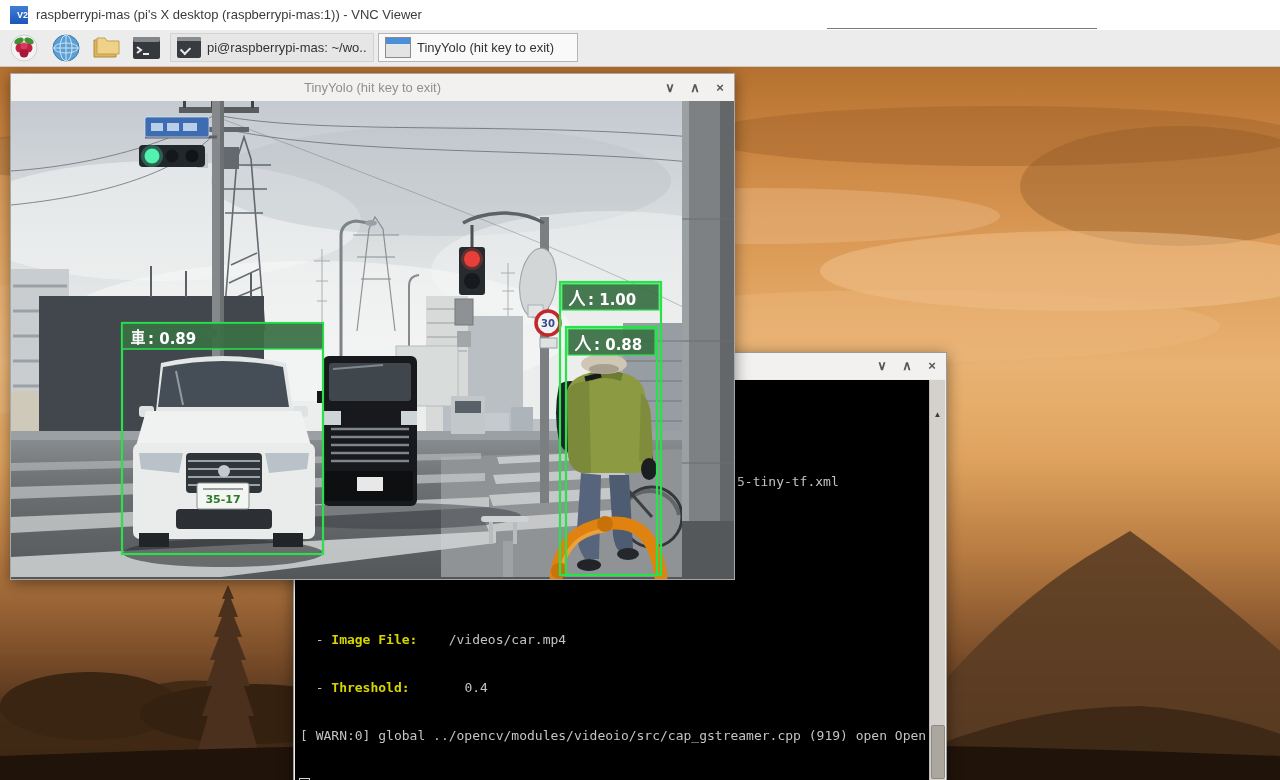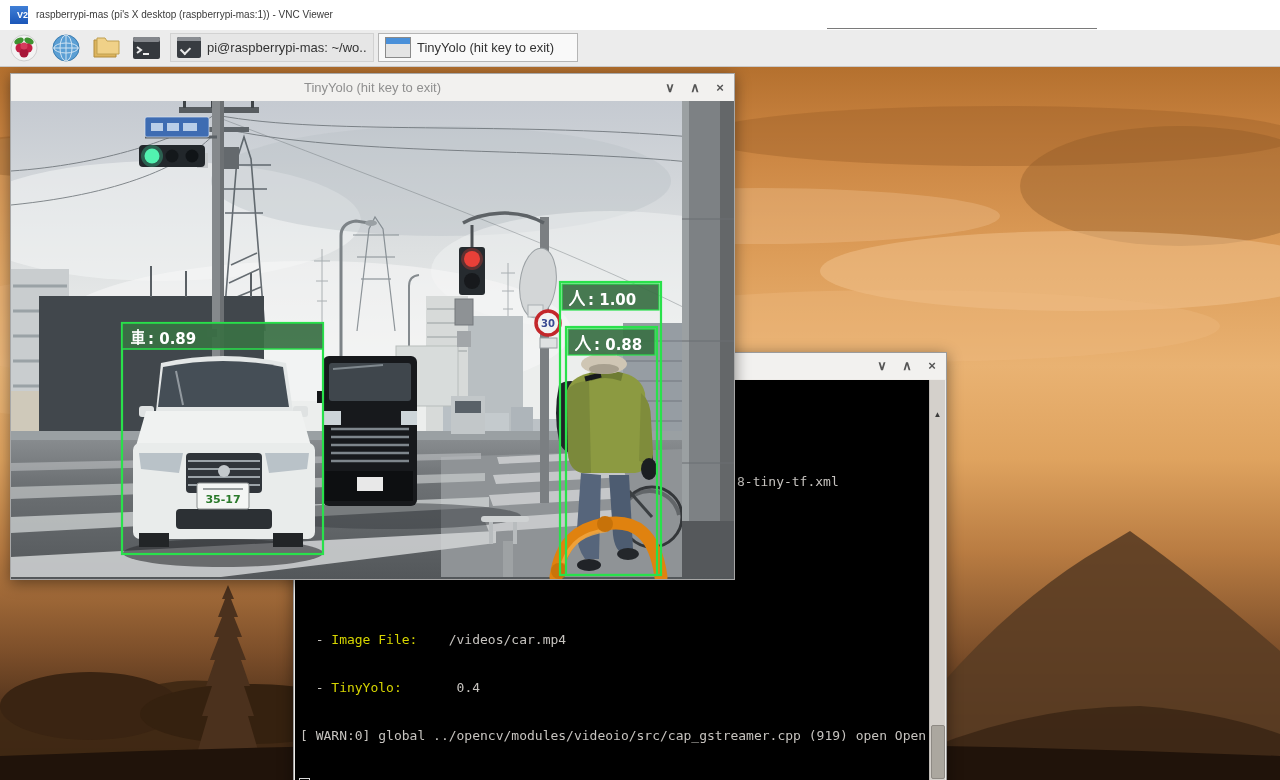--- a/index.html
+++ b/index.html
@@ -3,21 +3,21 @@
 <meta charset="utf-8">
 <style>
   html,body{margin:0;padding:0;}
   .screen{position:relative;width:1280px;height:780px;overflow:hidden;background:#fff;
     font-family:"Liberation Sans",sans-serif;}
   
   .vnc-titlebar{position:absolute;left:0;top:0;width:1280px;height:30px;background:#ffffff;
     border-bottom:1px solid #e8e8e8;}
   .vnc-icon{position:absolute;left:10px;top:6px;width:18px;height:18px;background:linear-gradient(#3f7fd6,#1b56b8);
     color:#fff;font-size:9px;font-weight:bold;text-align:right;line-height:18px;border-radius:0;}
-  .vnc-title{position:absolute;left:36px;top:0;height:14px;line-height:30px;font-size:10px;color:#3a3a3a;}
+  .vnc-title{position:absolute;left:36px;top:0;height:14px;line-height:30px;font-size:13px;color:#3a3a3a;}
   .vnc-toolbar-line{position:absolute;left:827px;top:28px;width:270px;height:1px;background:#7a7a7a;}
   
   .desktop{position:absolute;left:0;top:30px;width:1280px;height:750px;overflow:hidden;background:#c98743;}
   .wallpaper{position:absolute;left:0;top:36px;width:1280px;height:714px;}
   
   .taskbar{position:absolute;left:0;top:0;width:1280px;height:36px;background:#ececec;
     border-bottom:1px solid #c9c9c9;z-index:20;}
   .launcher{position:absolute;top:3px;width:36px;height:30px;}
   .taskbtn{position:absolute;top:3px;height:29px;border:1px solid #d2d2d2;background:#e6e6e6;
     font-size:13px;color:#333;display:flex;align-items:center;gap:6px;padding:0 6px;box-sizing:border-box;}
@@ -37,21 +37,21 @@
   .wctrls{position:absolute;right:6px;top:0;height:26px;display:flex;align-items:center;gap:9px;}
   .wctrl{width:16px;height:16px;line-height:16px;text-align:center;font-size:13px;font-weight:bold;color:#555;cursor:default;}
   
   .terminal{left:293px;top:322px;width:654px;height:443px;z-index:5;}
   .term-body{position:absolute;left:0;top:26px;width:652px;height:416px;background:#000;
     border:1px solid #efedea;box-sizing:border-box;overflow:hidden;
     font-family:"DejaVu Sans Mono",monospace;font-size:13px;line-height:16px;color:#c6c3bf;}
   .term-frag{position:absolute;left:442px;top:94px;white-space:pre;}
   .term-block{position:absolute;left:5px;top:220px;white-space:pre;}
   .term-block div{height:16px;}
-  .yl{color:#d6d500;font-weight:normal;}
+  .yl{color:#d6d500;font-weight:bold;}
   .cursor{position:absolute;left:4px;top:398px;width:9px;height:15px;border:1px solid #d8d8d8;}
   .scrollbar{position:absolute;right:1px;top:27px;width:15px;height:414px;background:#d4d0cb;border-left:1px solid #bdb9b4;}
   .sb-btn{position:absolute;left:0;width:15px;height:18px;color:#3c3c3c;font-size:8px;text-align:center;line-height:18px;}
   .sb-up{top:26px;}
   .sb-down{bottom:0;}
   .sb-thumb{position:absolute;left:1px;top:345px;width:12px;height:52px;background:#aba79f;border:1px solid #8e8a84;border-radius:2px;}
   
   .tinyyolo{left:10px;top:43px;width:725px;height:507px;z-index:10;border-color:#a7a7a7;}
   .tinyyolo .titlebar{height:27px;}
   .yolo-content{position:absolute;left:0;top:27px;width:723px;height:478px;background:#cfd3d6;overflow:hidden;}
@@ -155,24 +155,24 @@
 
     <div class="win terminal">
       <div class="titlebar">
         <div class="wctrls">
           <span class="wctrl">∨</span>
           <span class="wctrl">∧</span>
           <span class="wctrl">×</span>
         </div>
       </div>
       <div class="term-body">
-        <div class="term-frag">8-tiny-tf.xml</div>
+        <div class="term-frag">5-tiny-tf.xml</div>
         <div class="term-block">
           <div><span>  - </span><span class="yl">Image File:</span><span>    /videos/car.mp4</span></div>
-          <div><span>  - </span><span class="yl">TinyYolo:</span><span>       0.4</span></div>
+          <div><span>  - </span><span class="yl">Threshold:</span><span>       0.4</span></div>
           <div>[ WARN:0] global ../opencv/modules/videoio/src/cap_gstreamer.cpp (919) open Open</div>
           
           
           
           
           
           
           
         </div>
         <div class="cursor"></div>

